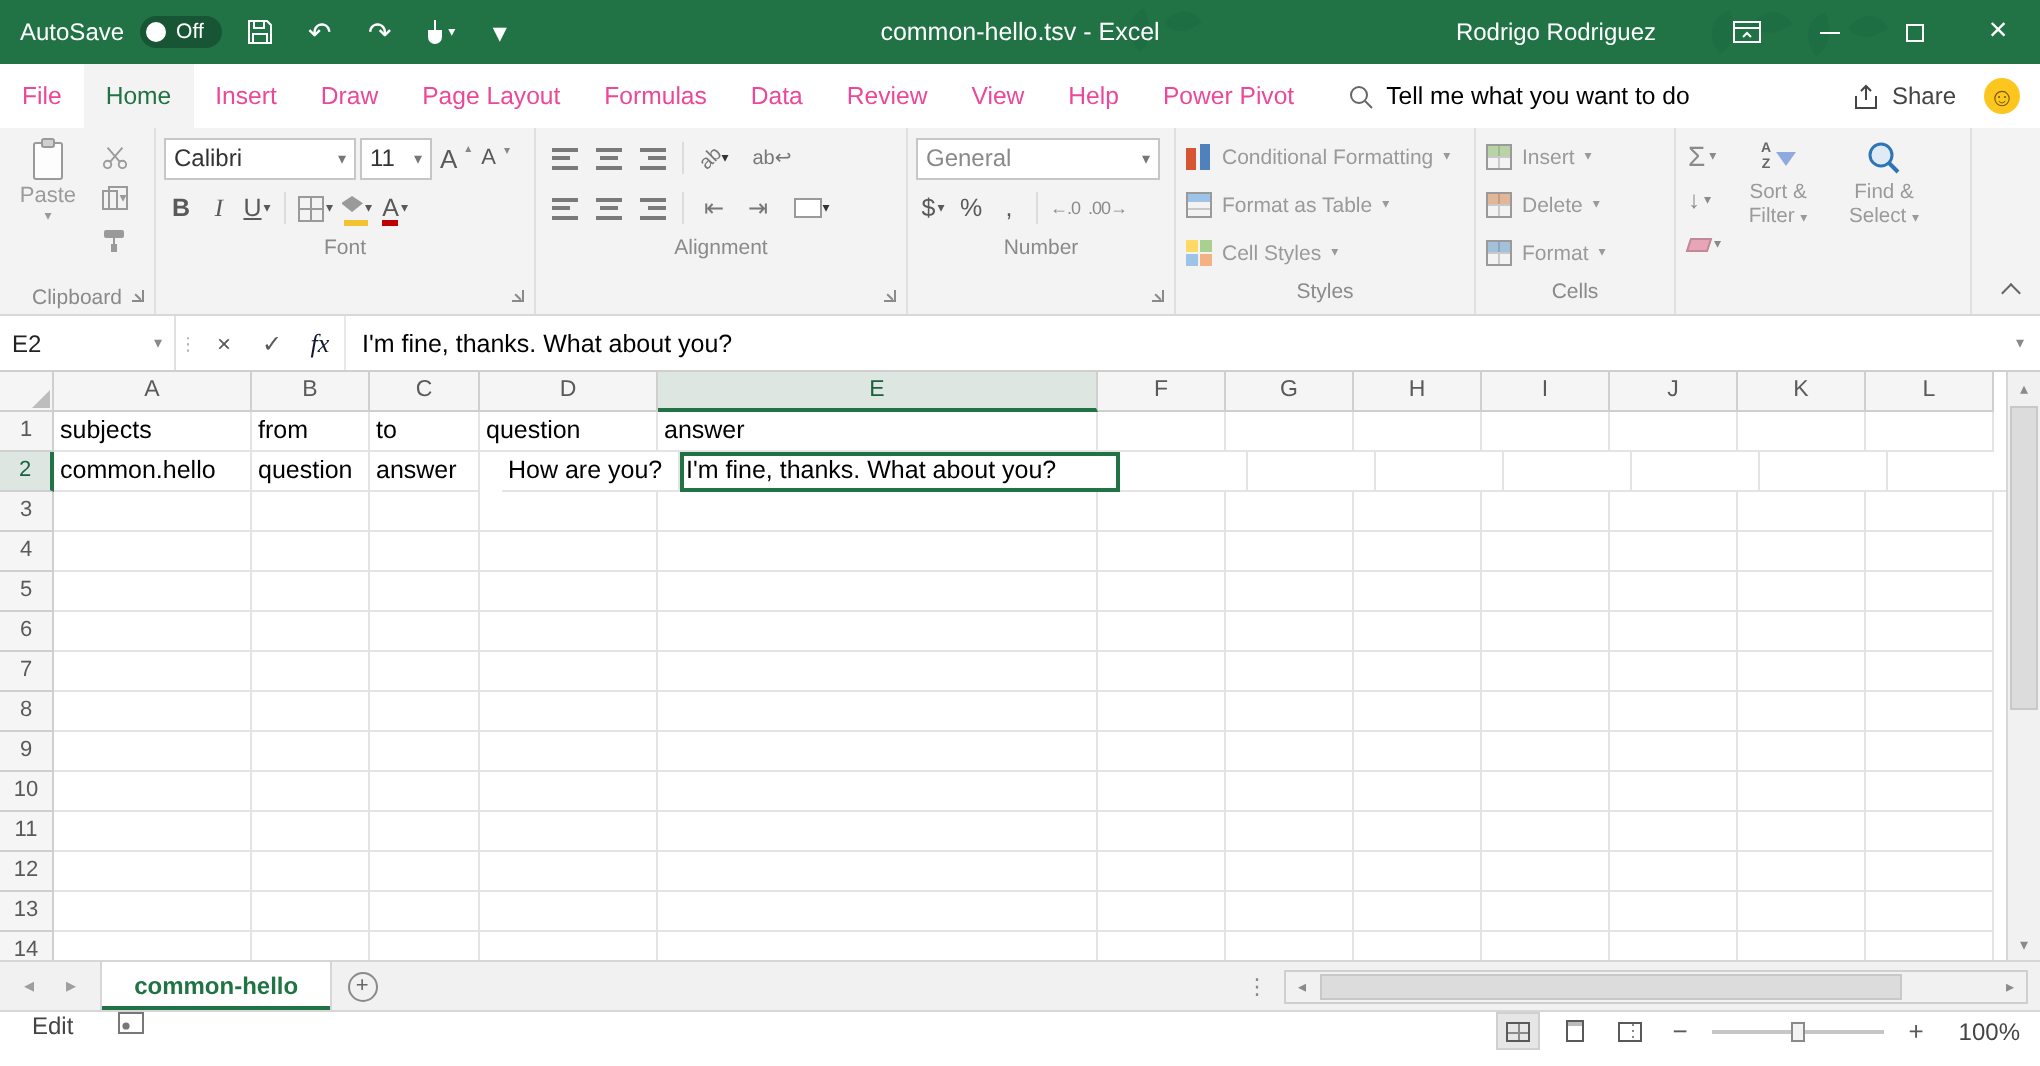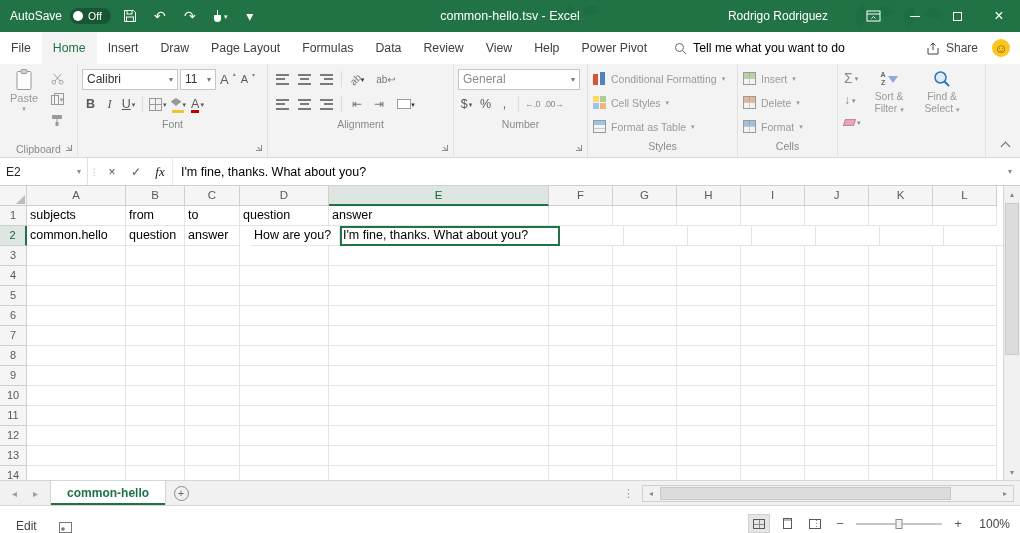--- a/index.html
+++ b/index.html
@@ -18,21 +18,21 @@
   .mini-arr{font-size:7px;color:inherit;line-height:1;}
   .tb-title{position:absolute;left:0;right:0;text-align:center;font-size:12.5px;z-index:1;}
   .tb-right{margin-left:auto;display:flex;align-items:center;z-index:2;height:100%;}
   .tb-user{font-size:12px;margin-right:24px;white-space:nowrap;}
   .winbtn{width:42px;height:100%;display:flex;align-items:center;justify-content:center;font-size:16px;color:#fff;}
   .min-glyph{width:10px;height:1px;background:#fff;display:block;}
   .max-glyph{width:9px;height:9px;border:1px solid #fff;display:block;}
 
   
   .tabrow{height:32px;background:#fff;display:flex;align-items:stretch;flex-shrink:0;}
-  .tab{padding:0 11px;display:flex;align-items:center;font-size:12.3px;color:#404040;white-space:nowrap;}
+  .tab{padding:0 11px;display:flex;align-items:center;font-size:12.3px;color:#ec4899;white-space:nowrap;}
   .tab.active{background:#f3f3f3;color:var(--accent,#217346);}
   .tellme{display:flex;align-items:center;gap:6px;color:#000000;margin-left:16px;font-size:12.3px;white-space:nowrap;}
   .tabrow-right{margin-left:auto;display:flex;align-items:center;gap:14px;padding-right:10px;}
   .share{display:flex;align-items:center;gap:6px;color:#444;white-space:nowrap;}
   .smiley{width:18px;height:18px;border-radius:50%;background:#fdc61e;color:#7a5c00;display:flex;align-items:center;justify-content:center;font-size:13px;}
 
   
   .ribbon{height:94px;background:#f3f3f3;display:flex;border-bottom:1px solid #d8d8d8;position:relative;flex-shrink:0;}
   .group{display:flex;flex-direction:column;border-right:1px solid #e0e0e0;padding:3px 4px 0;flex-shrink:0;position:relative;}
   .gbody{flex:1;display:flex;}
@@ -144,21 +144,21 @@
   .addsheet{width:30px;display:flex;align-items:center;justify-content:center;}
   .addsheet .circle{width:15px;height:15px;border:1px solid #8a8a8a;border-radius:50%;color:#666;display:flex;align-items:center;justify-content:center;font-size:11px;line-height:1;}
   .sb-fill{flex:1;display:flex;align-items:center;justify-content:flex-end;gap:8px;padding-right:6px;}
   .grip{color:#8a8a8a;font-size:11px;}
   .hscroll{width:372px;height:17px;align-self:center;background:#f1f1f1;border:1px solid #cfcfcf;display:flex;align-items:stretch;}
   .hs-btn{width:16px;display:flex;align-items:center;justify-content:center;color:#8a8a8a;font-size:8px;}
   .hs-track{flex:1;position:relative;}
   .hs-thumb{position:absolute;left:1px;top:1px;bottom:1px;width:86%;background:#dcdcdc;border:1px solid #c8c8c8;}
 
   
-  .statusbar{height:28px;background:#fff;border-top:1px solid #d6d6d6;display:flex;align-items:flex-end;padding:12px 10px 0 16px;color:#444;font-size:12px;flex-shrink:0;}
+  .statusbar{height:28px;background:#fff;border-top:1px solid #d6d6d6;display:flex;align-items:flex-start;padding:0 10px 0 16px;color:#444;font-size:12px;flex-shrink:0;}
   .macro{margin-left:22px;display:flex;align-items:center;}
   .sb-right{margin-left:auto;display:flex;align-items:center;gap:6px;}
   .vi{width:22px;height:19px;display:flex;align-items:center;justify-content:center;border:1px solid transparent;}
   .vi.active{background:#e6e6e6;border-color:#d0d0d0;}
   .vi-shape{width:12px;height:10px;border:1px solid #595959;}
   .vi-shape.normal{background:linear-gradient(#8a8a8a 0 0) 0 4px/100% 1px no-repeat,linear-gradient(#8a8a8a 0 0) 5px 0/1px 100% no-repeat;}
   .vi-shape.layout{width:9px;height:11px;box-shadow:inset 0 2px 0 #bbb;}
   .vi-shape.pbreak{background:repeating-linear-gradient(180deg,#888 0 1px,transparent 1px 3px) 6px 0/1px 100% no-repeat;}
   .zoombtn{width:16px;text-align:center;color:#595959;font-size:13px;}
   .zoomtrack{width:86px;height:2px;background:#c6c6c6;position:relative;margin:0 2px;}
@@ -408,27 +408,27 @@
     </div>
 
     <div class="group g-styles">
       <div class="gcol">
         <div class="style-row">
           <span class="si cf"></span>
           <span>Conditional Formatting</span>
           <span class="mini-arr">▾</span>
         </div>
         <div class="style-row">
+          <span class="si tbl"></span>
+          <span>Format as Table</span>
+          <span class="mini-arr">▾</span>
+        </div>
+        <div class="style-row">
           <span class="si cs"></span>
           <span>Cell Styles</span>
-          <span class="mini-arr">▾</span>
-        </div>
-        <div class="style-row">
-          <span class="si tbl"></span>
-          <span>Format as Table</span>
           <span class="mini-arr">▾</span>
         </div>
       </div>
       <div class="glabel">Styles</div>
     </div>
 
     <div class="group g-cells">
       <div class="gcol">
         <div class="style-row">
           <span class="ci ins"></span>

